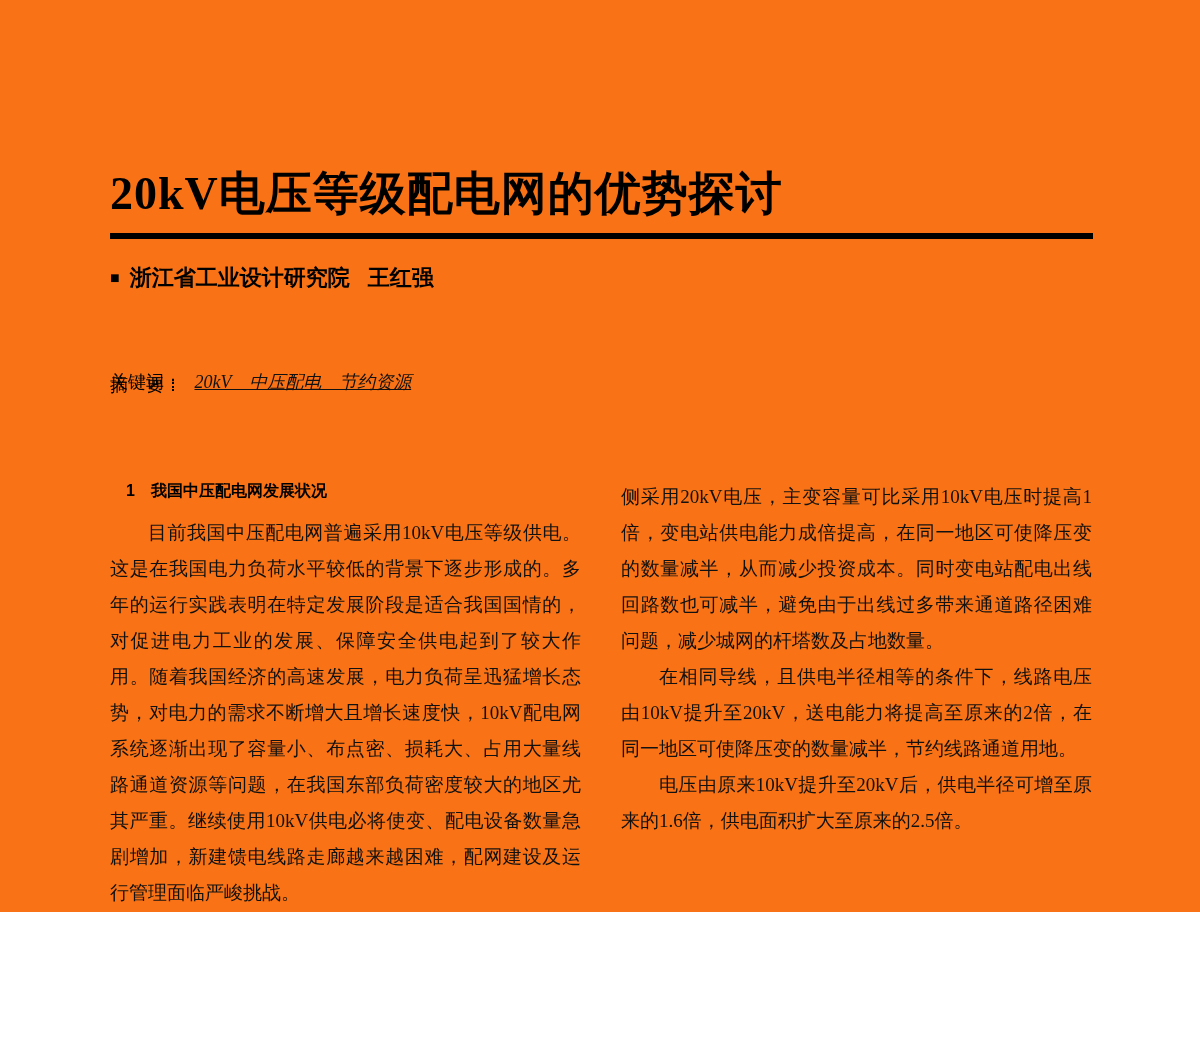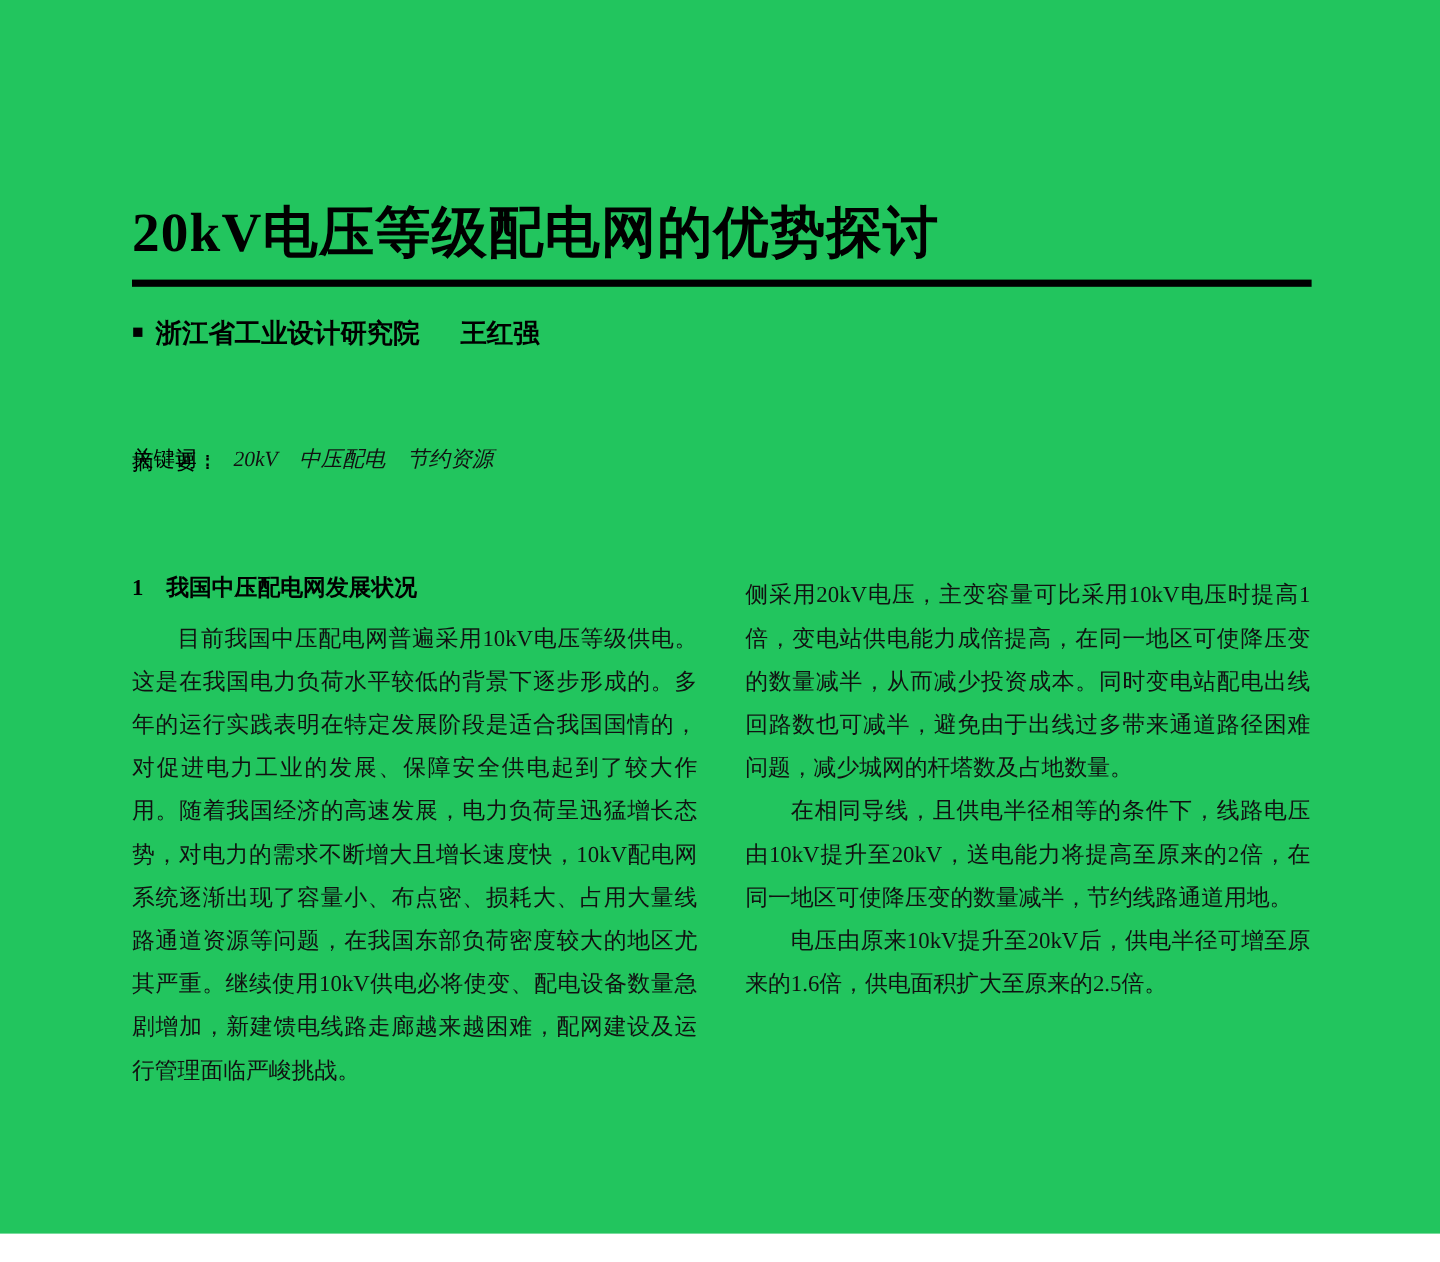--- a/index.html
+++ b/index.html
@@ -11,23 +11,23 @@
     width: 1200px;
     height: 1052px;
     overflow: hidden;
     color: #111;
     font-family: "Liberation Serif", "DejaVu Serif", serif;
     -webkit-font-smoothing: antialiased;
   }
   .page {
     box-sizing: border-box;
     width: 1200px;
-    height: 1028px;
+    height: 912px;
     padding: 168px 107px 0 110px;
-    background: #22c55e;
+    background: #f97316;
   }
   .title {
     margin: 0;
     font-family: "Liberation Serif", "DejaVu Serif", serif;
     font-weight: 900;
     font-size: 46px;
     line-height: 1.15;
     letter-spacing: 1px;
     color: #000;
   }
@@ -44,21 +44,21 @@
     color: #000;
     display: flex;
     align-items: center;
   }
   .byline .bullet {
     font-size: 16px;
     margin-right: 10px;
     line-height: 1;
   }
   .byline .author {
-    margin-left: 34px;
+    margin-left: 18px;
   }
   .abstract {
     position: relative;
     margin-top: 74px;
     padding-left: 66px;
     font-size: 18px;
     line-height: 37px;
     text-align: justify;
   }
   .abstract .label,
@@ -78,38 +78,39 @@
     font-style: italic;
   }
   .keywords {
     margin-top: 8px;
     font-size: 18px;
     line-height: 30px;
   }
   .keywords .kw-text {
     font-style: italic;
     margin-left: 8px;
+    text-decoration: underline;
   }
   .columns {
     margin-top: 82px;
     display: flex;
     gap: 40px;
   }
   .col {
     width: 471px;
     font-size: 19px;
     line-height: 36px;
     text-align: justify;
   }
   .col h2 {
-    font-family: Liberation Serif, serif;
+    font-family: Liberation Sans, sans-serif;
     font-weight: 700;
-    font-size: 19px;
+    font-size: 16px;
     line-height: 24px;
-    margin: 14px 0 12px 0;
+    margin: 14px 0 12px 16px;
     color: #000;
     text-align: left;
   }
   .col h2.first {
     margin-top: 0;
   }
   .col p {
     margin: 0;
   }
   .col p.indent {

